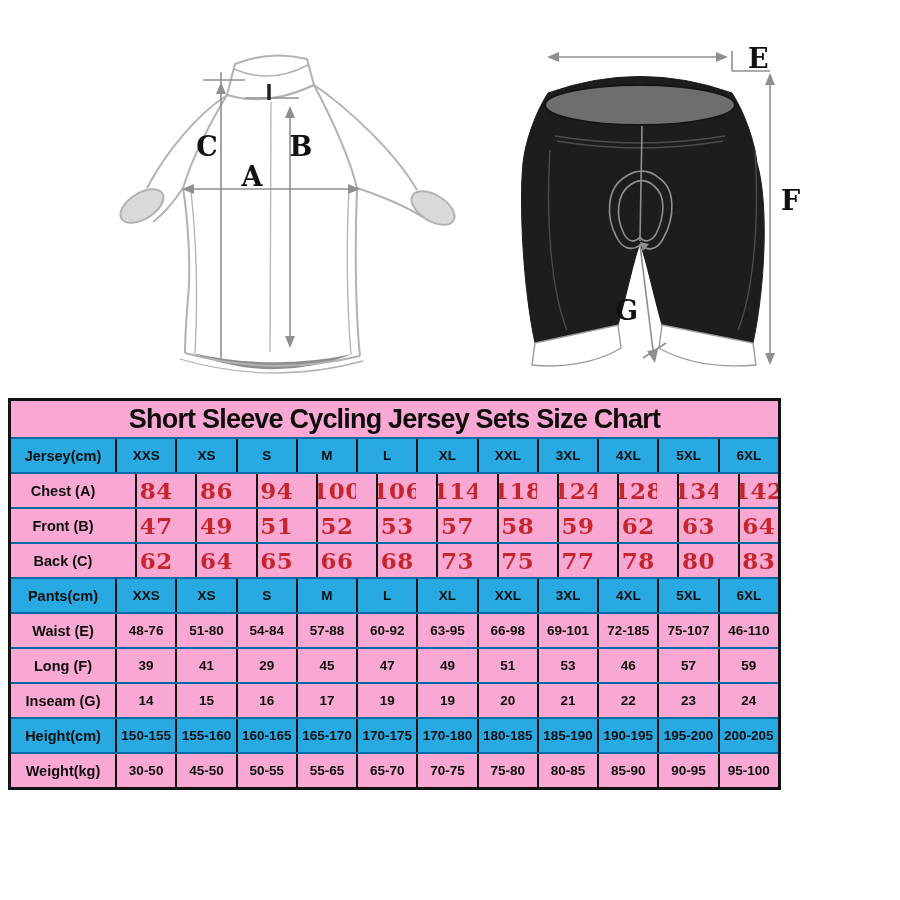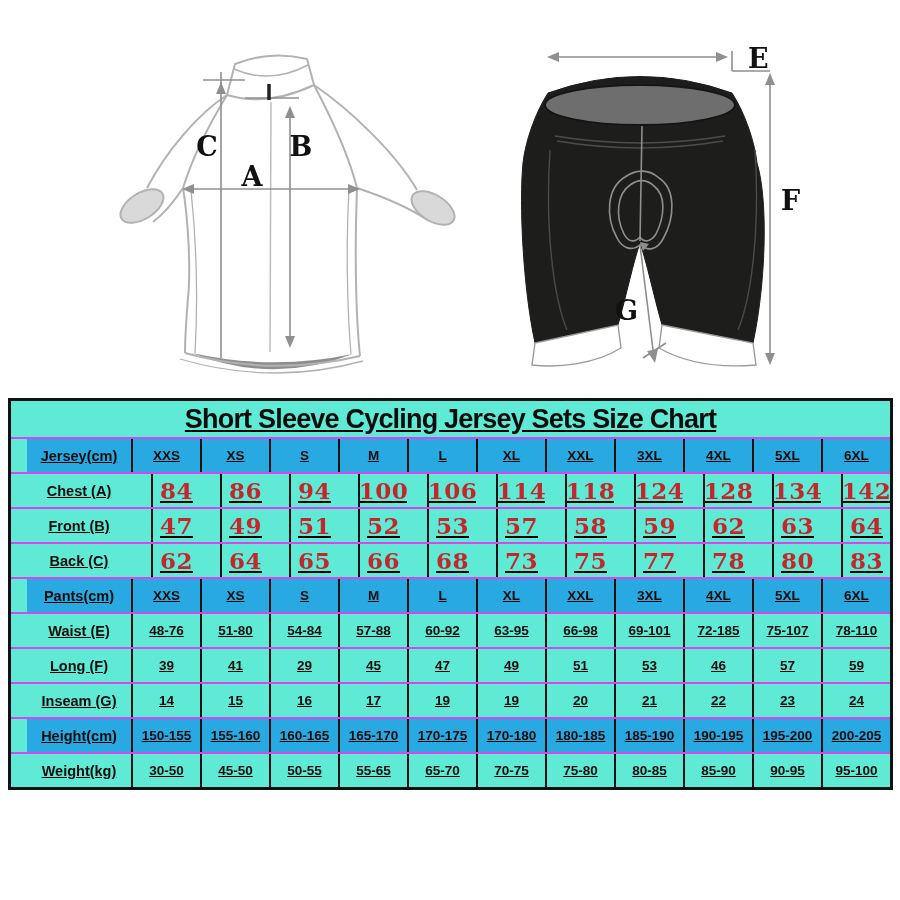--- a/index.html
+++ b/index.html
@@ -7,26 +7,26 @@
   .stage{position:relative;width:900px;height:900px;background:#fff;
          font-family:"Liberation Sans",sans-serif;overflow:hidden;}
 
   
   .diagrams{position:absolute;left:0;top:0;width:900px;height:398px;}
   .jersey-svg{position:absolute;left:95px;top:38px;}
   .shorts-svg{position:absolute;left:515px;top:38px;}
   .measure-letter{font-family:"DejaVu Serif",serif;font-weight:bold;font-size:27px;fill:#111;}
 
   
-  .size-table{position:absolute;left:8px;top:398px;width:885px;height:392px;
-              border:3px solid #121212;background:#5eead4;text-decoration:underline;}
+  .size-table{position:absolute;left:8px;top:398px;width:773px;height:392px;
+              border:3px solid #121212;background:#f9a8d4;}
   .title-row{height:36px;display:flex;align-items:center;justify-content:center;
              font-weight:bold;font-size:27px;letter-spacing:-0.8px;color:#0d0d0d;}
   .trow{display:grid;grid-template-columns:104px repeat(11,1fr);
-        height:35px;border-top:2px solid #d946ef;padding-left:16px;}
+        height:35px;border-top:2px solid #0369a1;}
   .tcell{display:flex;align-items:center;justify-content:center;
          border-left:2px solid #121212;font-weight:bold;font-size:13.5px;
          color:#0d0d0d;overflow:hidden;white-space:nowrap;}
   .tcell.lab{border-left:none;font-size:14.5px;}
   .row-header .tcell{background:var(--blue,#29a9e2);}
   .row-red .tcell.val{font-family:"DejaVu Serif",serif;font-size:23px;
                       color:var(--red,#c5262c);letter-spacing:0.5px;margin-left:20px;}
 </style>
 </head>
 <body>
@@ -216,21 +216,21 @@
           <div class="tcell val">48-76</div>
           <div class="tcell val">51-80</div>
           <div class="tcell val">54-84</div>
           <div class="tcell val">57-88</div>
           <div class="tcell val">60-92</div>
           <div class="tcell val">63-95</div>
           <div class="tcell val">66-98</div>
           <div class="tcell val">69-101</div>
           <div class="tcell val">72-185</div>
           <div class="tcell val">75-107</div>
-          <div class="tcell val">78-110</div>
+          <div class="tcell val">46-110</div>
         </div>
         <div class="trow row-plain">
           <div class="tcell lab">Long (F)</div>
           <div class="tcell val">39</div>
           <div class="tcell val">41</div>
           <div class="tcell val">29</div>
           <div class="tcell val">45</div>
           <div class="tcell val">47</div>
           <div class="tcell val">49</div>
           <div class="tcell val">51</div>

